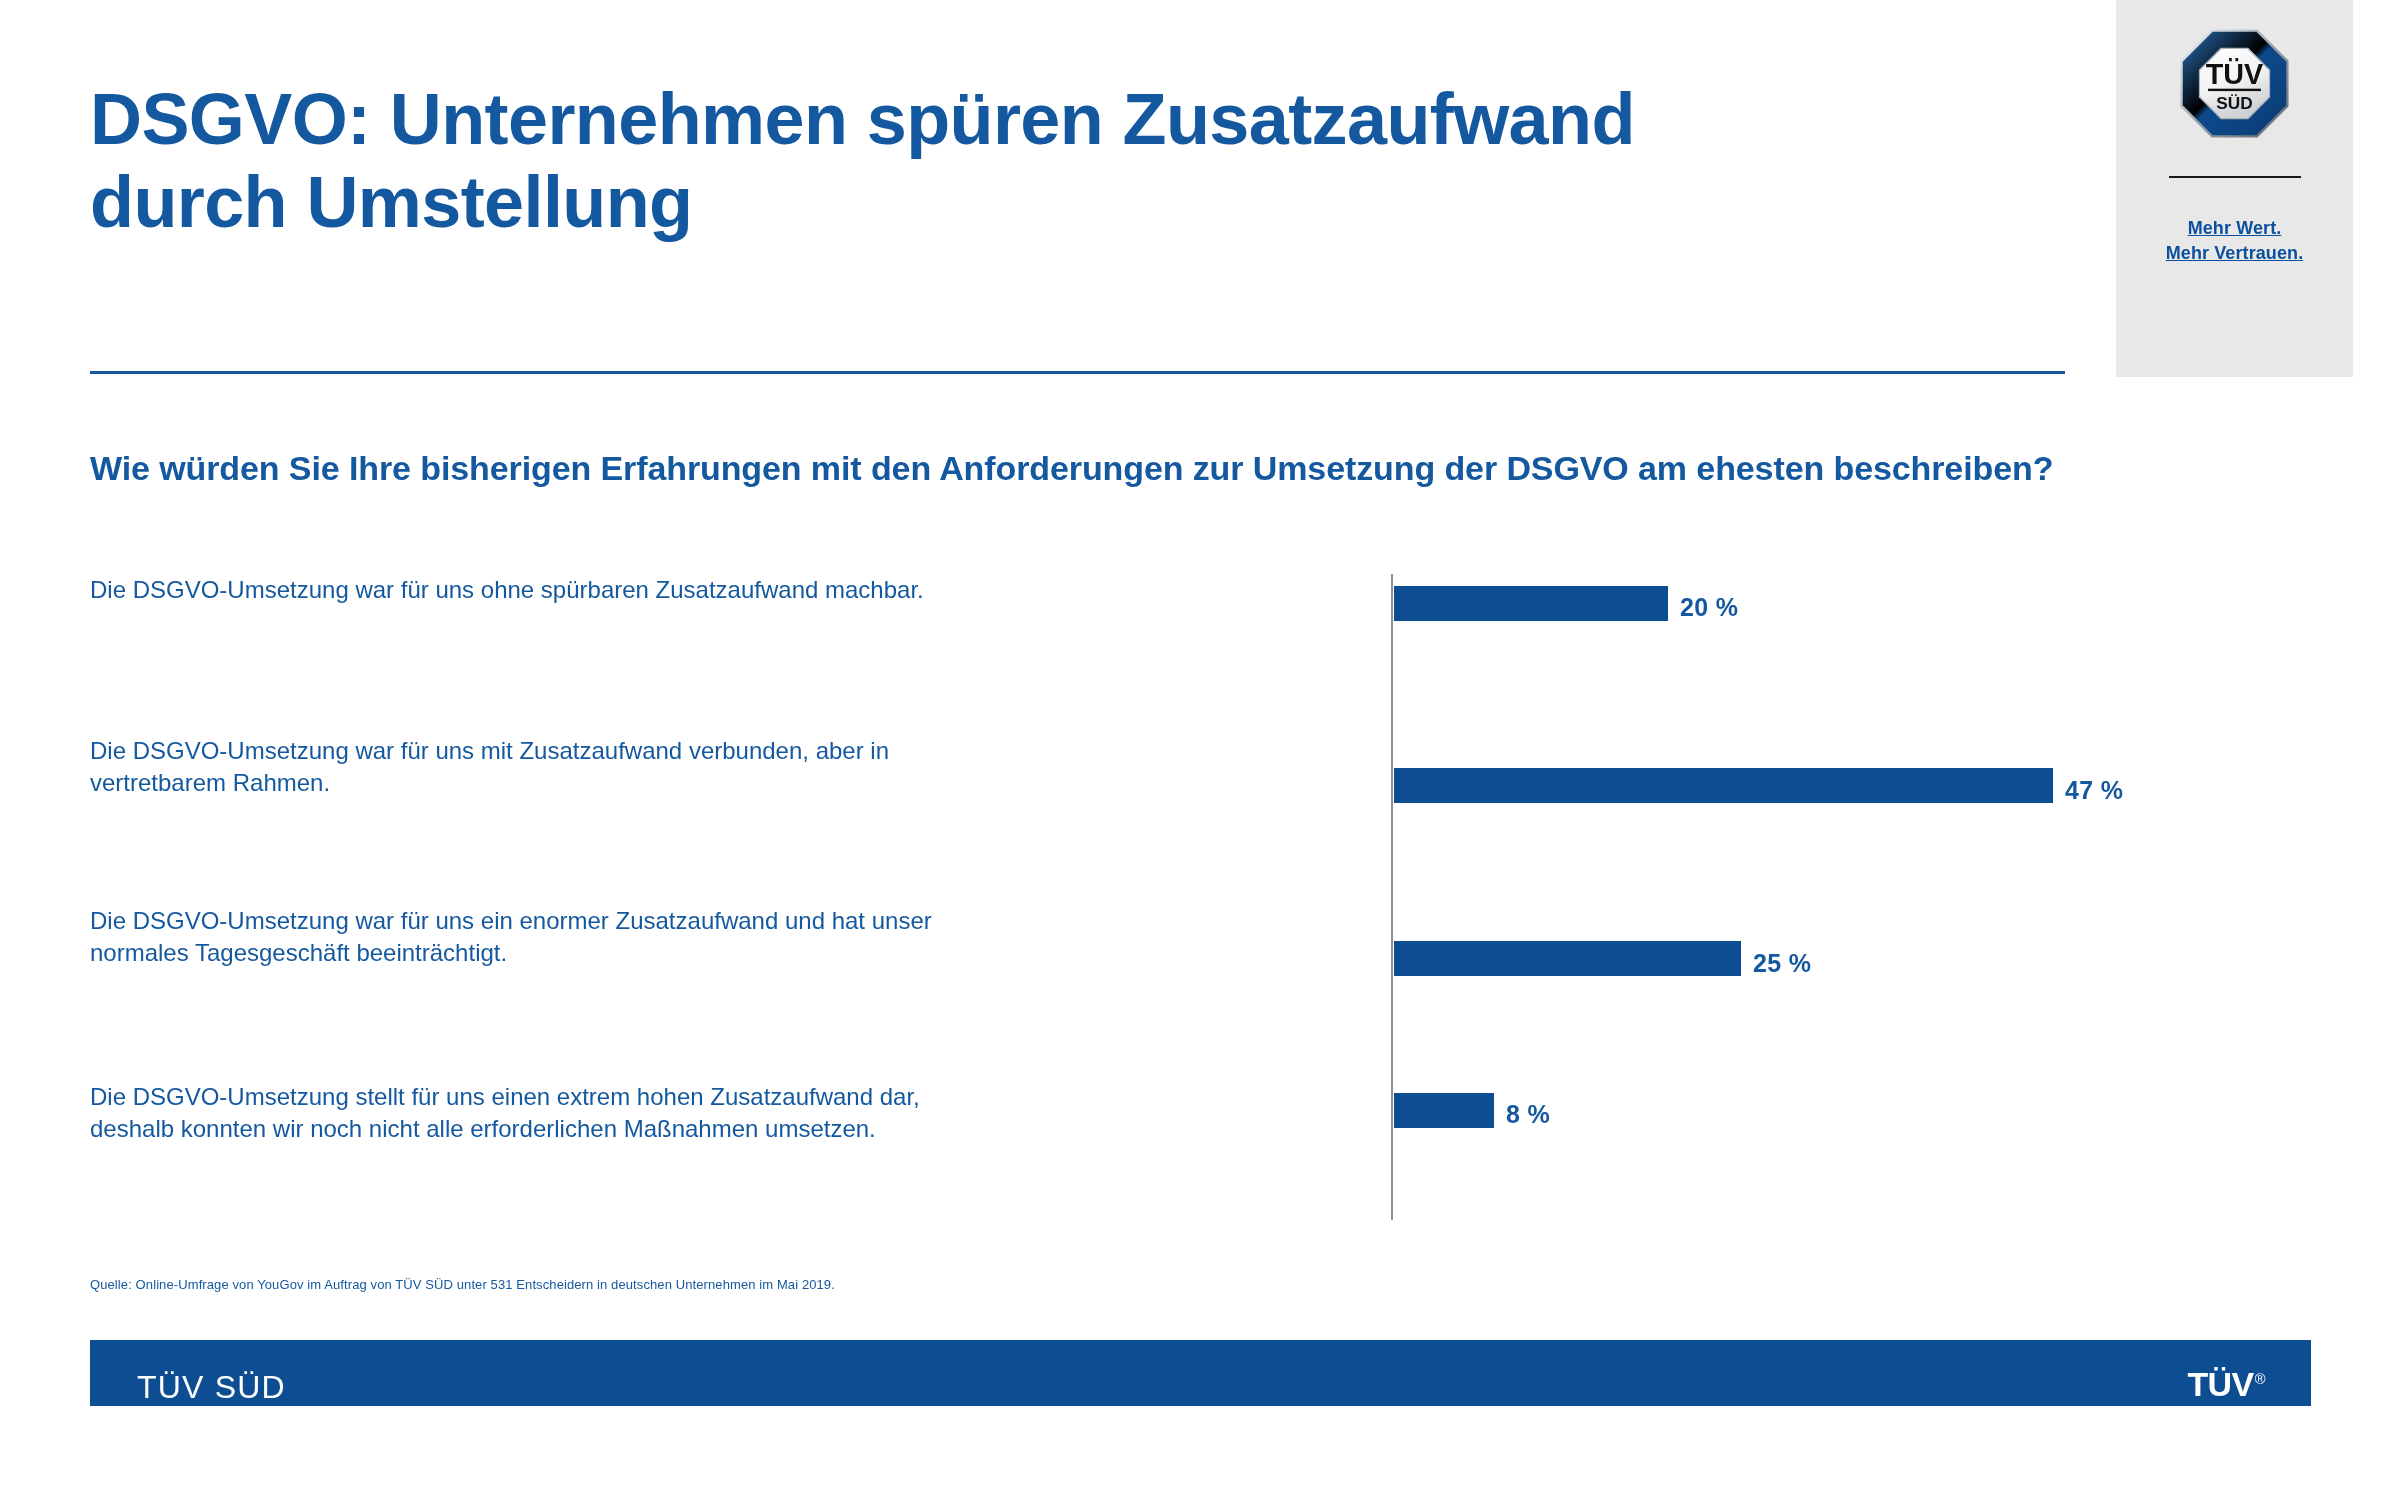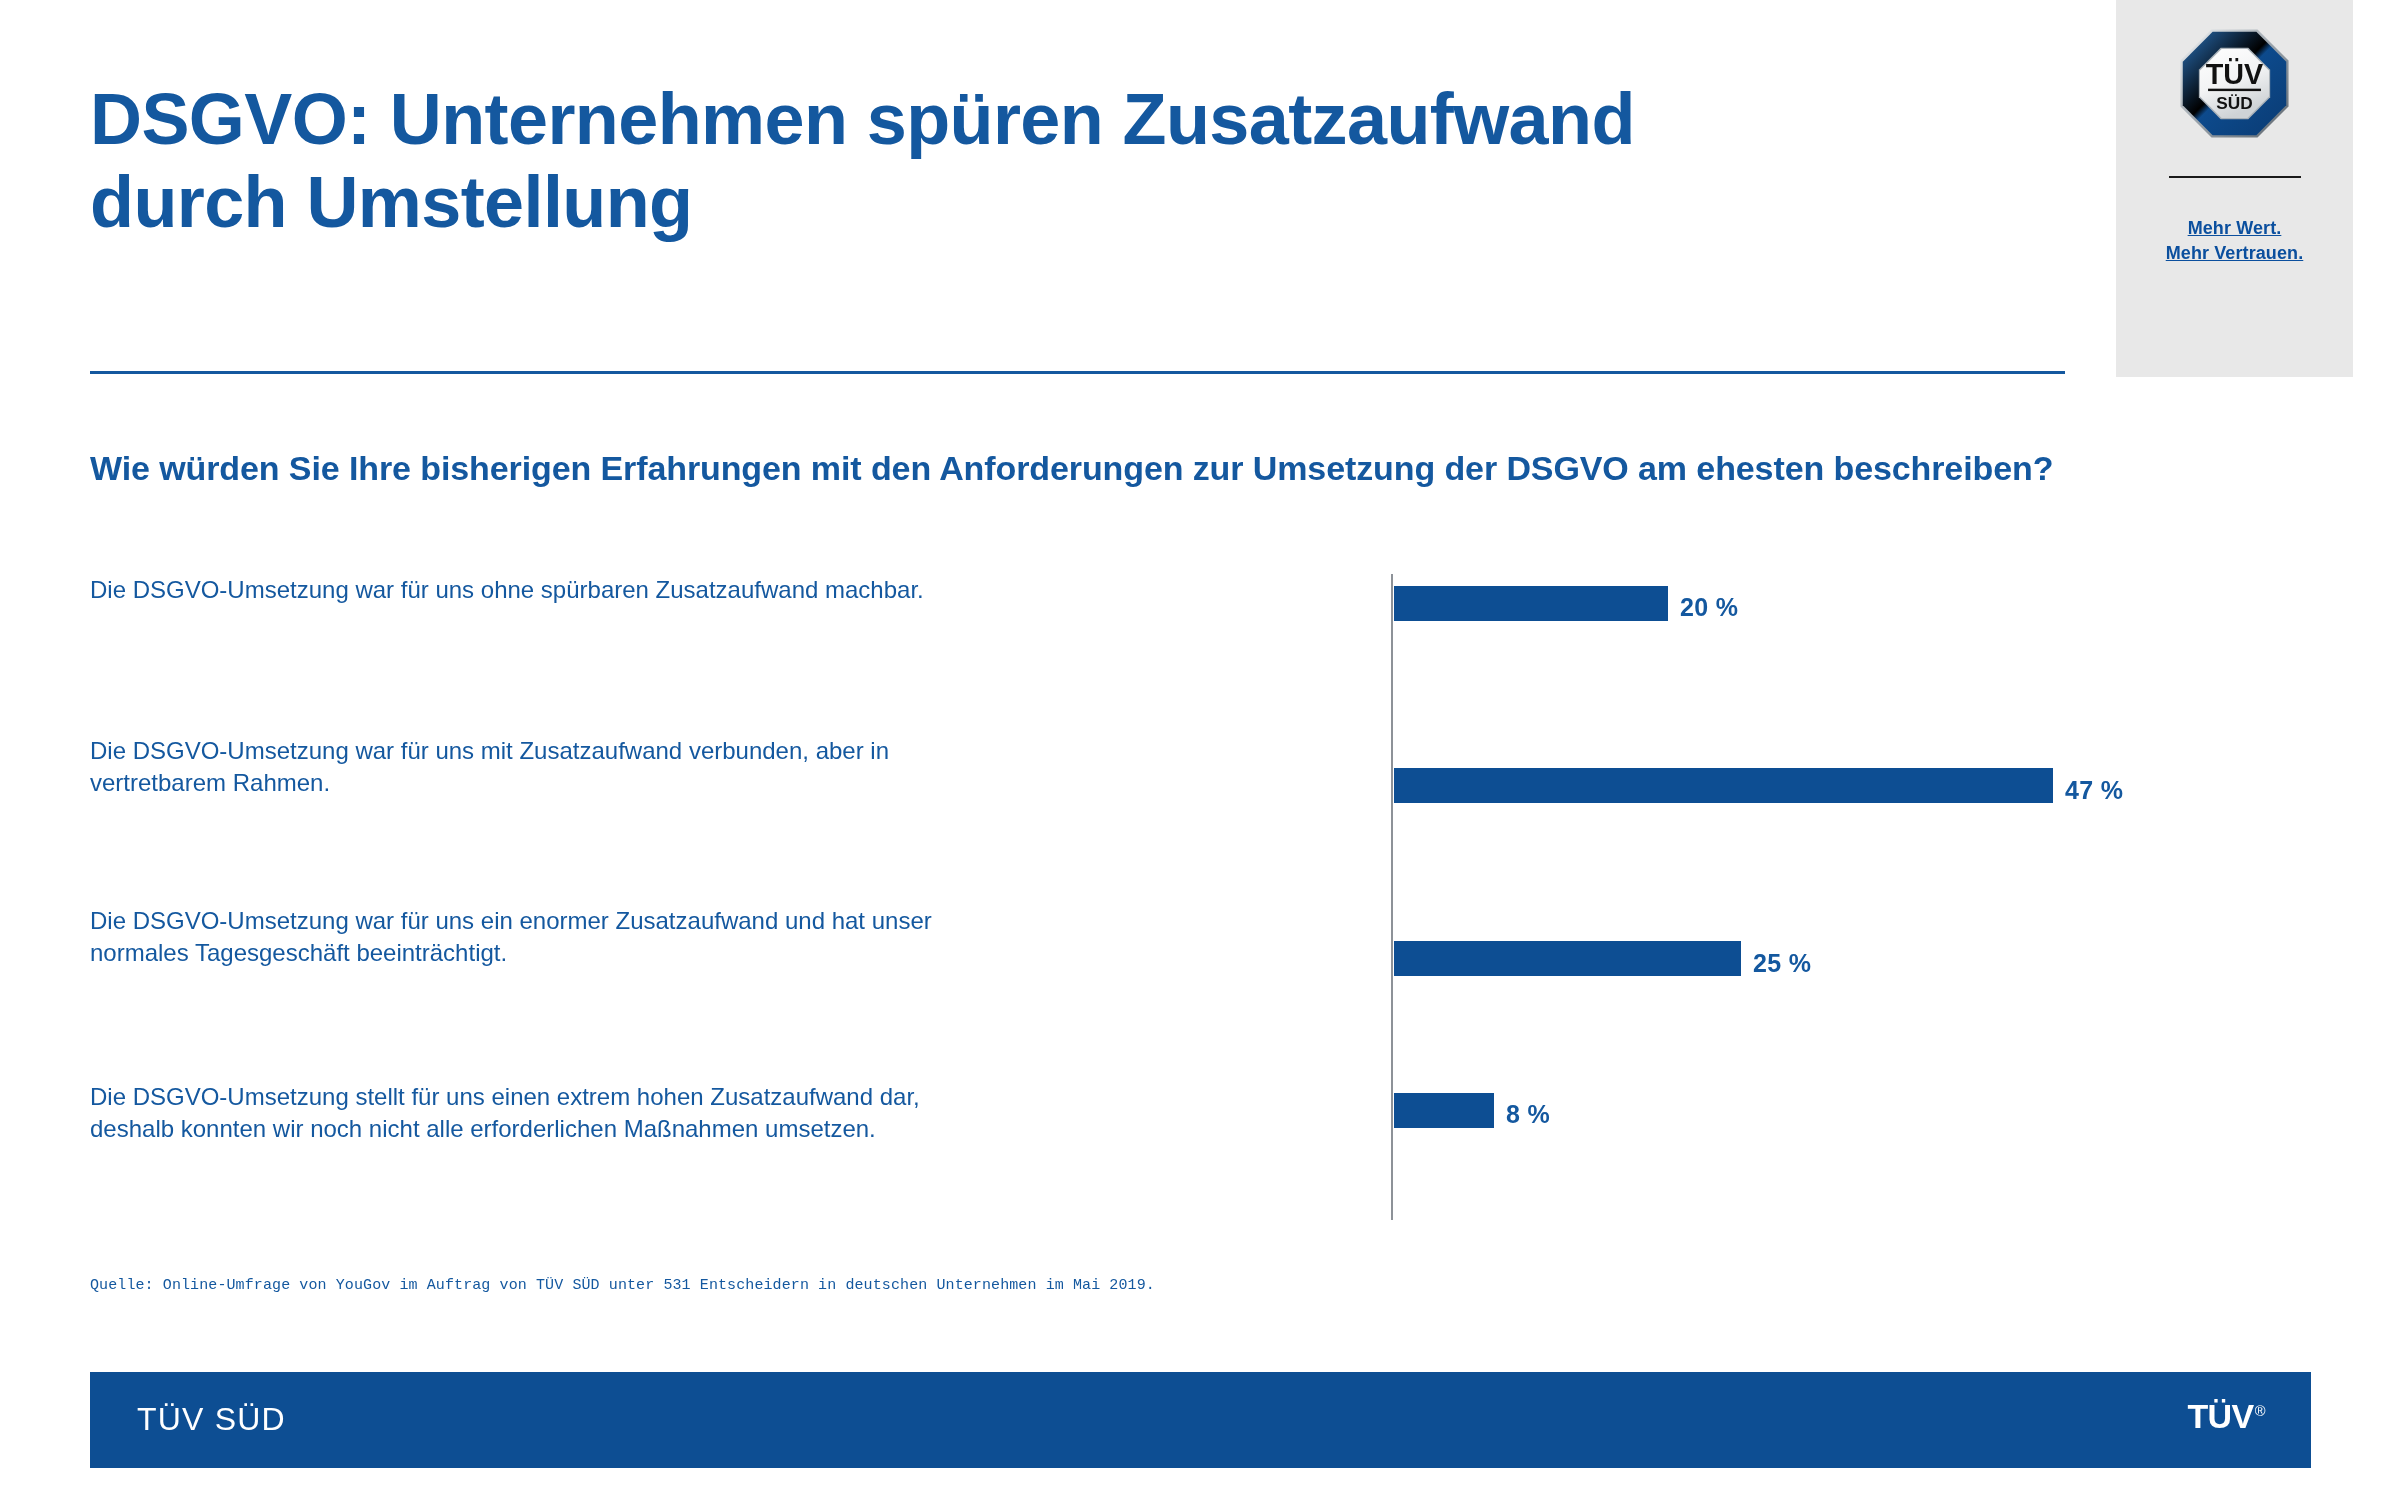--- a/index.html
+++ b/index.html
@@ -102,29 +102,28 @@
     font-weight:bold;
     font-size:25px;
     white-space:nowrap;
     letter-spacing:0.3px;
   }
   
   .source{
     position:absolute;
     left:90px;top:1277px;
     color:#14589f;
-    font-size:15px;
+    font-size:13px;
     letter-spacing:0.1px;
-    font-family:Liberation Mono, monospace;
   }
   
   .footer{
     position:absolute;
-    left:90px;top:1372px;
-    width:2221px;height:96px;
+    left:90px;top:1340px;
+    width:2221px;height:66px;
     background:#0d4e93;
   }
   .footer-wordmark{
     position:absolute;
     left:47px;top:29px;
     color:#ffffff;
     font-size:32px;
     letter-spacing:1.2px;
     font-weight:400;
   }

